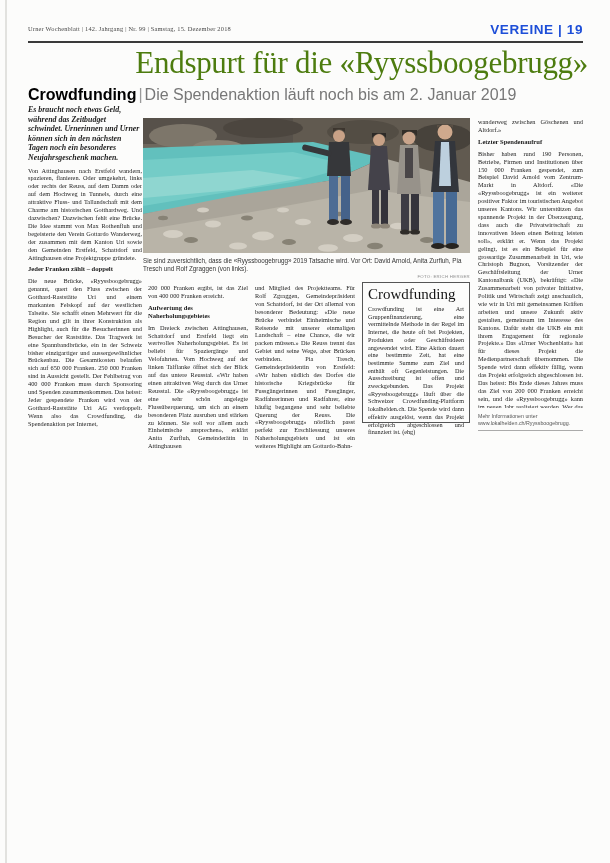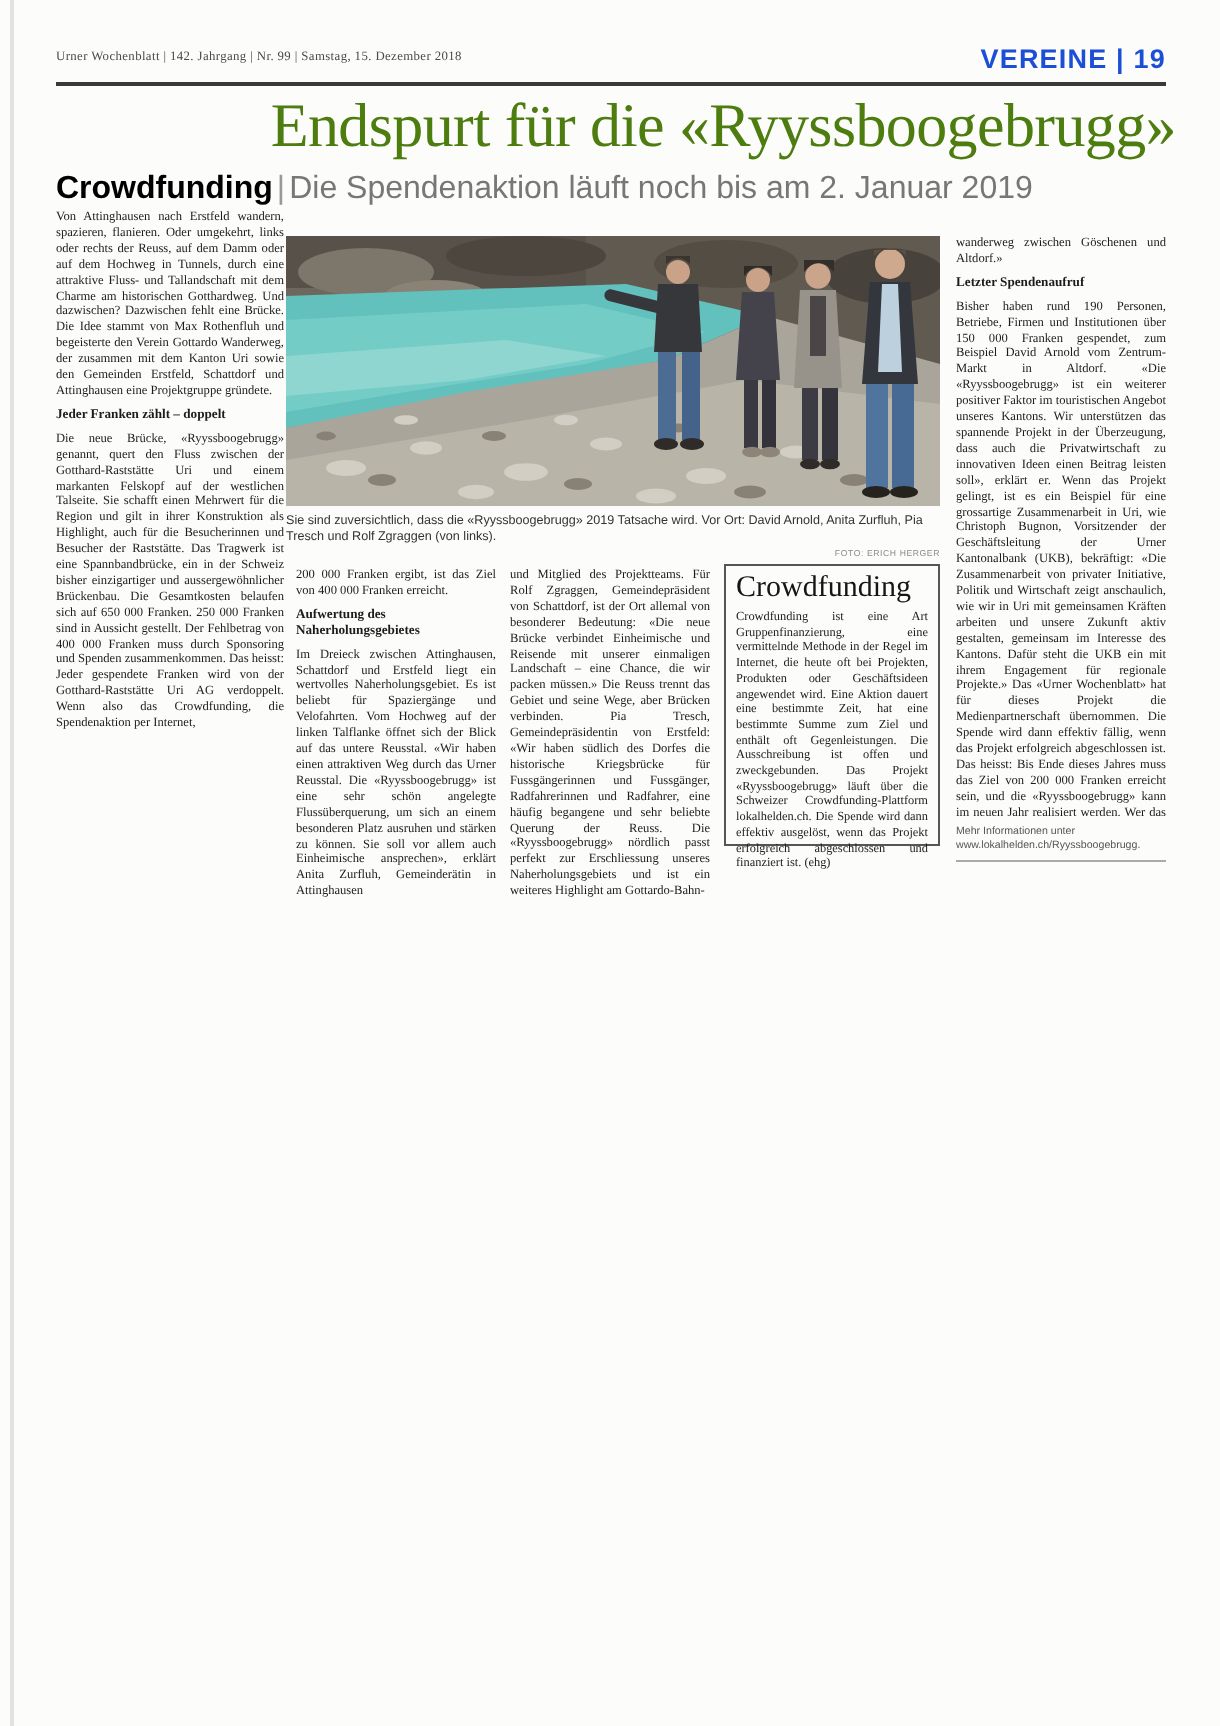--- a/index.html
+++ b/index.html
@@ -50,20 +50,21 @@
   <div class="masthead-line">Urner Wochenblatt | 142. Jahrgang | Nr. 99 | Samstag, 15. Dezember 2018</div>
   <div class="section-label">VEREINE | 19</div>
   <div class="header-rule"></div>
 
   <div class="headline">Endspurt für die «Ryyssboogebrugg»</div>
   <div class="kicker">
     <b>Crowdfunding</b><span class="sep">|</span><span>Die Spendenaktion läuft noch bis am 2. Januar 2019</span>
   </div>
 
   <div class="col" style="left:28px;top:105px;width:114px;height:382px;">
+    <p class="lead">Es braucht noch etwas Geld, während das Zeitbudget schwindet. Urnerinnen und Urner können sich in den nächsten Tagen noch ein besonderes Neujahrsgeschenk machen.</p>
     <p>Von Attinghausen nach Erstfeld wandern, spazieren, flanieren. Oder umgekehrt, links oder rechts der Reuss, auf dem Damm oder auf dem Hochweg in Tunnels, durch eine attraktive Fluss- und Tallandschaft mit dem Charme am historischen Gotthardweg. Und dazwischen? Dazwischen fehlt eine Brücke. Die Idee stammt von Max Rothenfluh und begeisterte den Verein Gottardo Wanderweg, der zusammen mit dem Kanton Uri sowie den Gemeinden Erstfeld, Schattdorf und Attinghausen eine Projektgruppe gründete.</p>
     <p class="subhead">Jeder Franken zählt – doppelt</p>
     <p>Die neue Brücke, «Ryyssboogebrugg» genannt, quert den Fluss zwischen der Gotthard-Raststätte Uri und einem markanten Felskopf auf der westlichen Talseite. Sie schafft einen Mehrwert für die Region und gilt in ihrer Konstruktion als Highlight, auch für die Besucherinnen und Besucher der Raststätte. Das Tragwerk ist eine Spannbandbrücke, ein in der Schweiz bisher einzigartiger und aussergewöhnlicher Brückenbau. Die Gesamtkosten belaufen sich auf 650 000 Franken. 250 000 Franken sind in Aussicht gestellt. Der Fehlbetrag von 400 000 Franken muss durch Sponsoring und Spenden zusammenkommen. Das heisst: Jeder gespendete Franken wird von der Gotthard-Raststätte Uri AG verdoppelt. Wenn also das Crowdfunding, die Spendenaktion per Internet,</p>
   </div>
 
   <div class="photo">
     <svg width="327" height="135" viewBox="0 0 327 135">
 
       <rect x="0" y="0" width="327" height="52" fill="#6e675d"></rect>
       <rect x="0" y="0" width="327" height="26" fill="#57514a"></rect>

